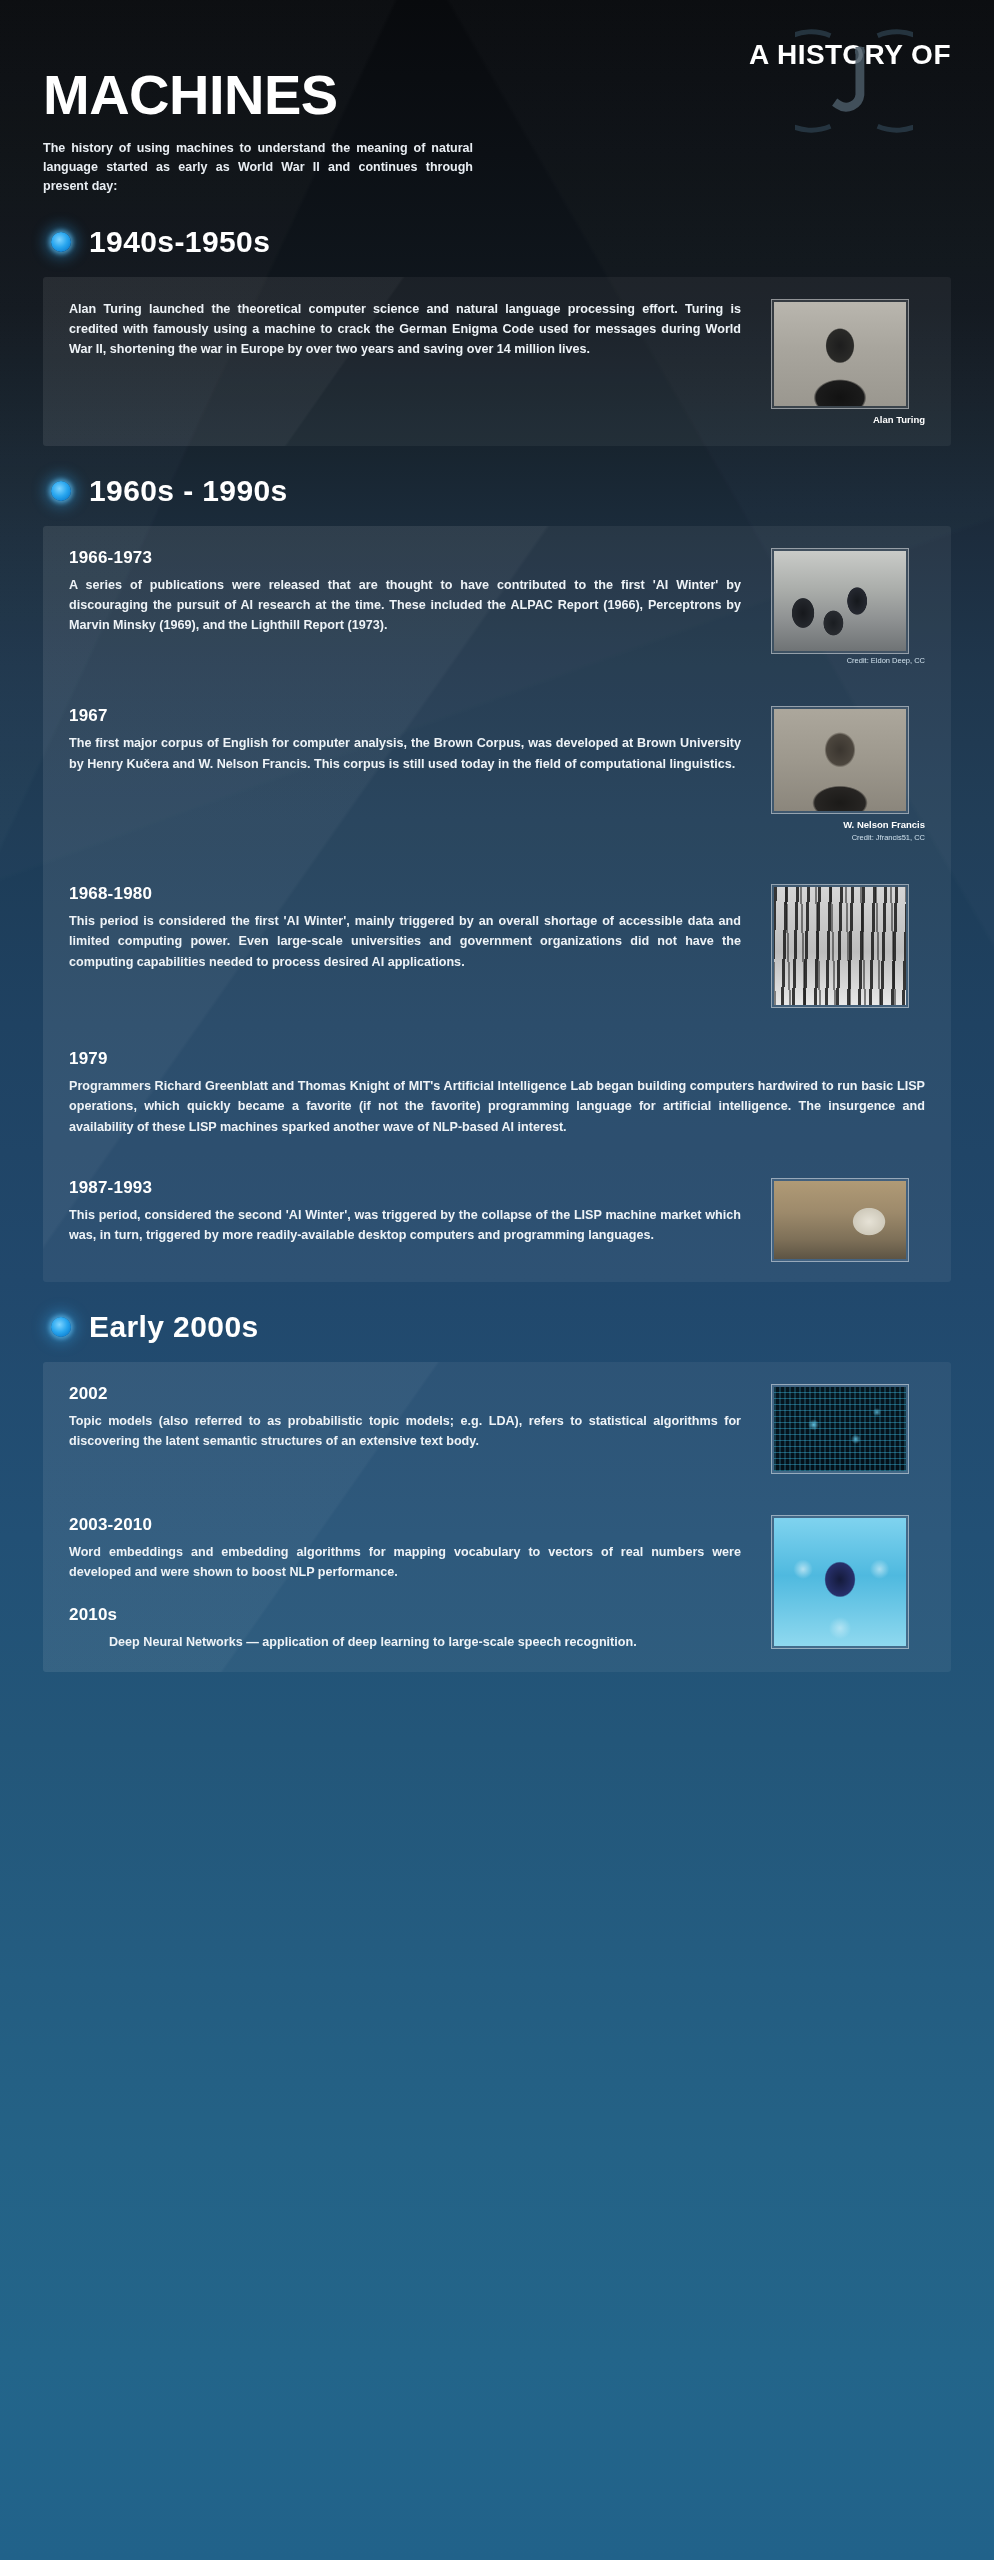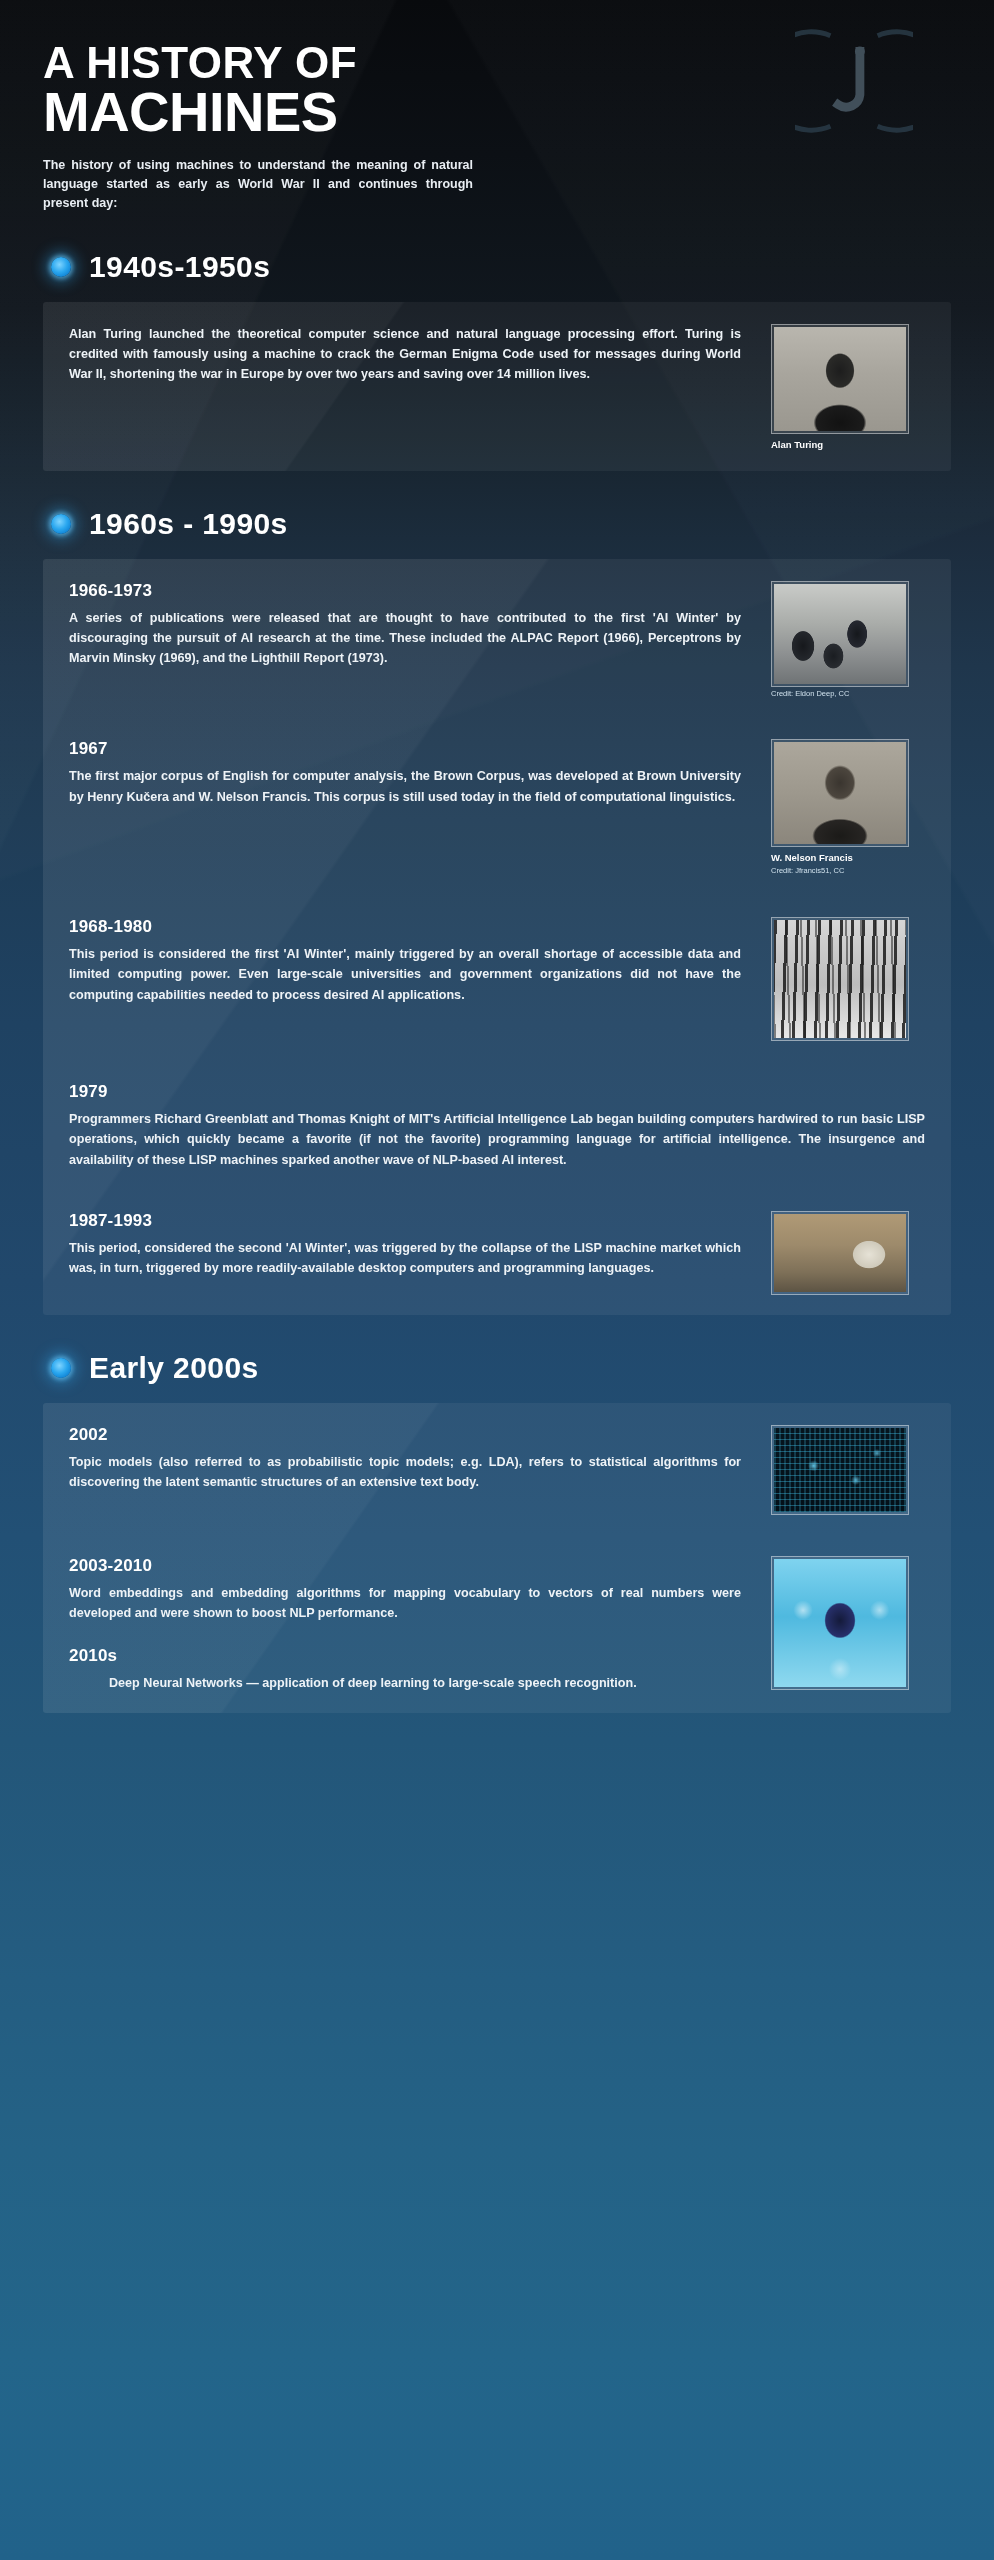--- a/index.html
+++ b/index.html
@@ -41,23 +41,24 @@
       linear-gradient(-120deg, rgba(255,255,255,0.016) 0 22%, rgba(0,0,0,0) 22.2% 55%),
       linear-gradient(160deg, rgba(255,255,255,0.012) 0 30%, rgba(0,0,0,0) 30.2% 70%);
     pointer-events:none;
     mix-blend-mode:screen;
   }
   .inner { position:relative; z-index:2; padding:0 43px; }
 
   
   .hero { position:relative; padding-top:40px; }
   .hero-title-1 {
-    font-size:44px; font-weight:700; letter-spacing:0.5px;
+    font-size:28px; font-weight:700; letter-spacing:0.5px;
     line-height:1.06; color:#fff; text-transform:uppercase;
     font-stretch:condensed;
+    text-align:right;
   }
   .hero-title-2 {
     font-size:56px; font-weight:700; letter-spacing:-0.5px;
     line-height:0.98; color:#fff; text-transform:uppercase;
     margin-top:-2px;
   }
   .hero-sub {
     margin-top:16px;
     width:430px;
     font-size:12.5px;
@@ -68,21 +69,21 @@
   }
   .logo-mark {
     position:absolute; right:38px; top:22px;
     width:118px; height:118px;
     opacity:0.85;
   }
 
   
   .section-head {
     display:flex; align-items:center; gap:18px;
-    margin:36px 0 18px 8px;
+    margin:28px 0 18px 8px;
   }
   .bullet {
     width:20px; height:20px; border-radius:50%;
     background:radial-gradient(circle at 42% 38%, #7fd4ff 0%, #2aa7ef 45%, #1185d6 75%, #0c6fb8 100%);
     box-shadow:0 0 14px 6px rgba(50,170,240,0.40), 0 0 4px 2px rgba(120,210,255,0.6);
     flex:0 0 auto;
   }
   .section-title {
     font-size:30px; font-weight:700; letter-spacing:0.4px; color:#fff;
   }
@@ -109,21 +110,21 @@
   .entry-text { flex:1 1 auto; min-width:0; }
   .entry-year {
     font-size:17px; font-weight:700; color:#fff; margin-bottom:7px; letter-spacing:0.2px;
   }
   .entry-body {
     font-size:12.6px; font-weight:700; line-height:1.62; color:#eef3f7;
     text-align:justify;
   }
   .entry-body.left { text-align:left;padding-left:40px; }
 
-  .media { flex:0 0 auto; width:154px; text-align:left; }
+  .media { flex:0 0 auto; width:154px; text-align:right; }
   .media .frame {
     width:138px;
     border:1px solid rgba(255,255,255,0.45);
     padding:2px;
     background:rgba(255,255,255,0.10);
     display:block;
   }
   .ph { width:100%; display:block; }
   .cap-name { font-size:9.5px; font-weight:700; color:#fff; margin-top:5px; line-height:1.25; }
   .cap-credit { font-size:7.5px; font-weight:400; color:#cfe0ec; margin-top:2px; line-height:1.3; }

